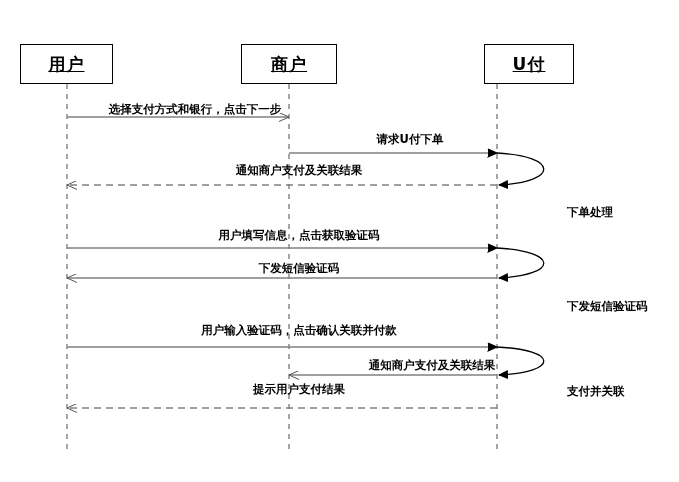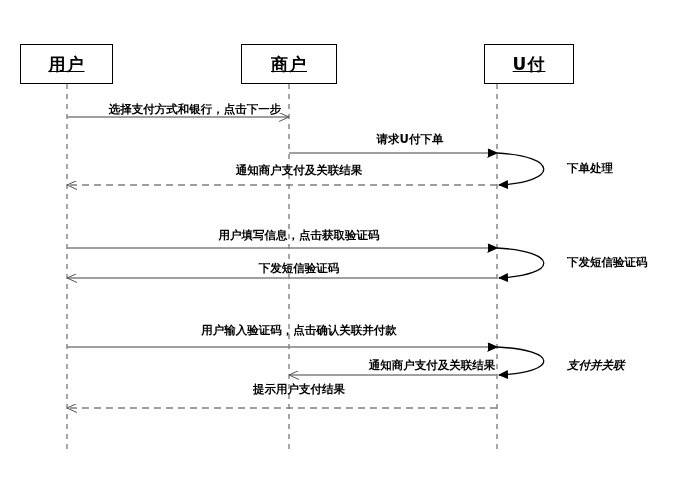--- a/index.html
+++ b/index.html
@@ -51,20 +51,21 @@
   .msg-label.center {
     transform: translateX(-50%);
   }
   .loop-label {
     position: absolute;
     font-size: 11.5px;
     font-weight: bold;
     color: #000000;
     white-space: nowrap;
     line-height: 1;
+    margin-top: 44px;
   }
 </style>
 </head>
 <body>
 
 <div id="canvas">
   <svg id="diagram-svg" width="679" height="482">
     <defs>
       <marker id="arrowSolidR" markerWidth="10" markerHeight="8" refX="9" refY="4" orient="auto" markerUnits="userSpaceOnUse">
         <path d="M0,0 L9,4 L0,8 z" fill="#000000"></path>
@@ -122,15 +123,15 @@
       <div class="msg-label center" style="left: 178px; top: 104px; color: rgb(0, 0, 0);">选择支付方式和银行，点击下一步</div>
       <div class="msg-label center" style="left: 393px; top: 134px; color: rgb(0, 0, 0); text-align: center;">请求U付下单</div>
       <div class="msg-label center" style="left: 282px; top: 165px; color: rgb(0, 0, 0);">通知商户支付及关联结果</div>
       <div class="msg-label center" style="left: 282px; top: 230px; color: rgb(0, 0, 0);">用户填写信息，点击获取验证码</div>
       <div class="msg-label center" style="left: 282px; top: 263px; color: rgb(0, 0, 0);">下发短信验证码</div>
       <div class="msg-label center" style="left: 282px; top: 325px; color: rgb(0, 0, 0);">用户输入验证码，点击确认关联并付款</div>
       <div class="msg-label center" style="left: 415px; top: 360px; color: rgb(0, 0, 0);">通知商户支付及关联结果</div>
       <div class="msg-label center" style="left: 282px; top: 384px; color: rgb(0, 0, 0);">提示用户支付结果</div>
       <div class="loop-label" style="left: 567px; top: 163px; color: rgb(0, 0, 0);">下单处理</div>
       <div class="loop-label" style="left: 567px; top: 257px; color: rgb(0, 0, 0);">下发短信验证码</div>
-      <div class="loop-label" style="left: 567px; top: 360px; color: rgb(0, 0, 0); font-style: italic;">支付并关联</div>
+      <div class="loop-label" style="left: 567px; top: 342px; color: rgb(0, 0, 0);">支付并关联</div>
     </div>
 </div>
 
 </body></html>

